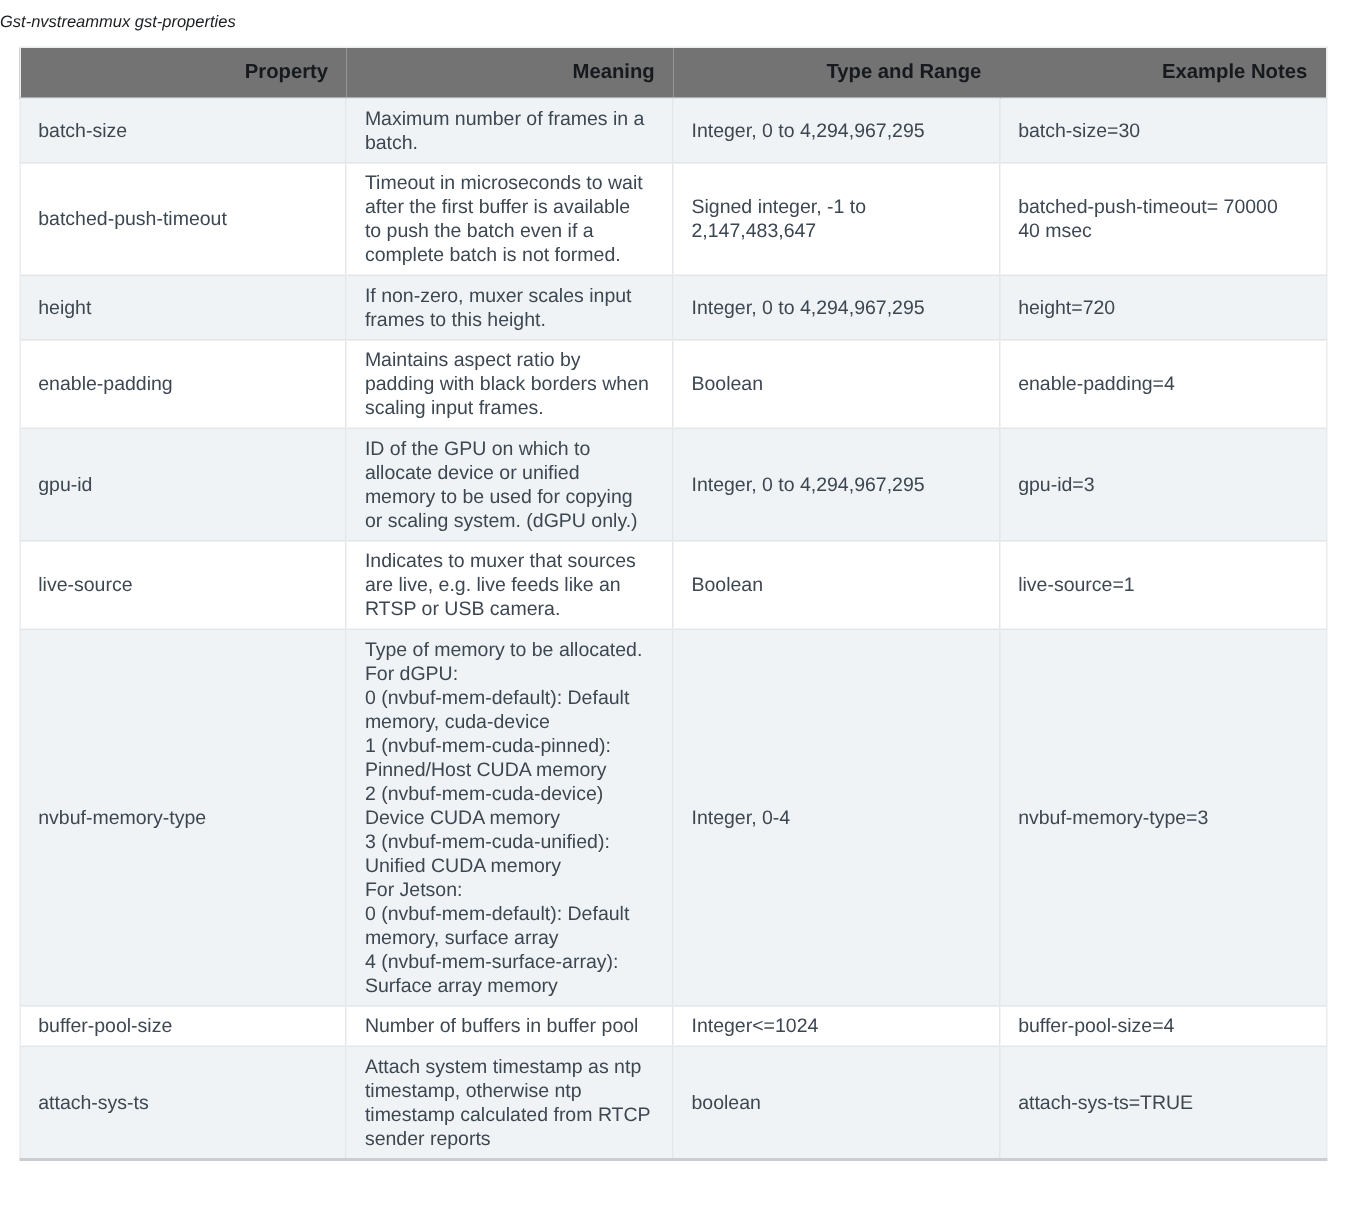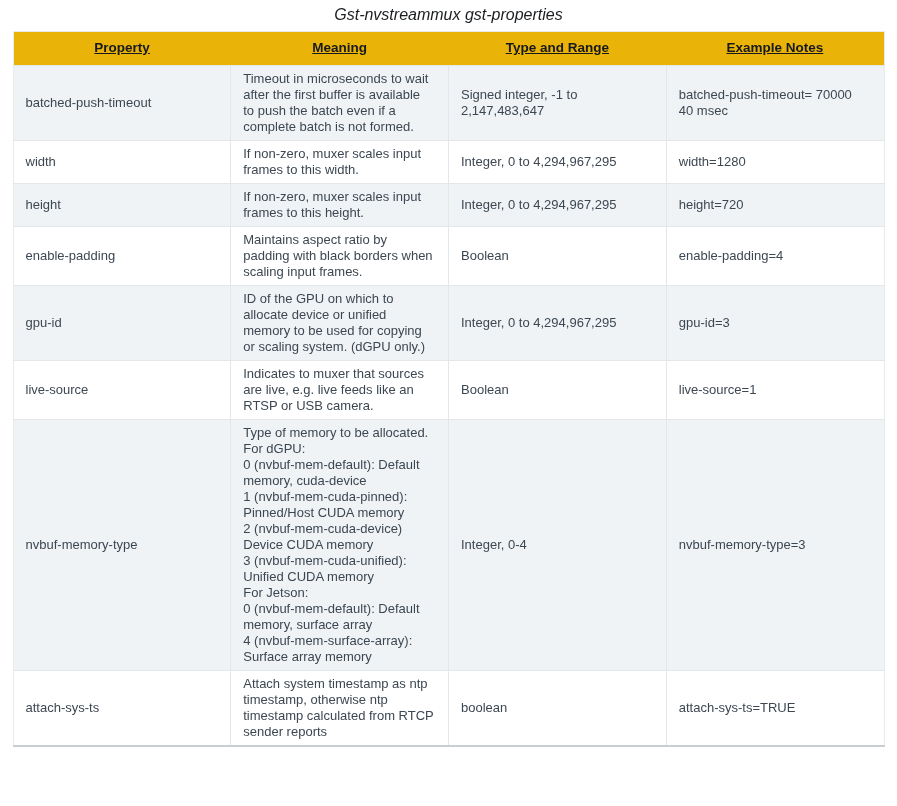--- a/index.html
+++ b/index.html
@@ -19,47 +19,45 @@
     font-family: "Liberation Sans", sans-serif;
     color: var(--text);
     width: 897px;
   }
   .page{
     width: 897px;
     padding-top: 8px;
   }
   figure{ margin: 0; }
   figcaption{
-    text-align: center;
     font-style: italic;
-    font-size: 16px;
+    font-size: 11px;
     line-height: 14px;
     color: var(--caption-text);
     margin: 0 0 9px 0;
   }
   table{
     width: 872px;
     margin: 0 auto;
     border-collapse: collapse;
     table-layout: fixed;
     border: 1px solid var(--border-outer);
     border-bottom: 2px solid var(--border-bottom);
   }
   col{ width: 25%; }
   thead th{
     font-size: 13.5px;
     line-height: 16px;
     font-weight: bold;
     color: var(--header-text);
-    text-align: center;
+    text-align: right;
     vertical-align: middle;
     padding: 8px 12px 9px 12px;
-    background: #eab308;
+    background: #737373;
     border-bottom: 1px solid var(--border);
-    text-decoration: underline;
   }
   tbody td{
     font-size: 13px;
     line-height: 16px;
     vertical-align: middle;
     padding: 5px 14px 5px 12px;
     border-bottom: 1px solid var(--border);
   }
   tbody td + td{
     border-left: 1px solid var(--border);
@@ -86,34 +84,34 @@
       </colgroup>
       <thead>
         <tr>
           <th>Property</th>
           <th>Meaning</th>
           <th>Type and Range</th>
           <th>Example Notes</th>
         </tr>
       </thead>
       <tbody>
+  <tr>
+    <td class="c-prop">batch-size</td>
+    <td class="c-meaning">Maximum number of frames in a batch.</td>
+    <td class="c-type">Integer, 0 to 4,294,967,295</td>
+    <td class="c-example">batch-size=30</td>
+  </tr>
 
   <tr>
     <td class="c-prop">batched-push-timeout</td>
     <td class="c-meaning">Timeout in microseconds to wait after the first buffer is available to push the batch even if a complete batch is not formed.</td>
     <td class="c-type">Signed integer, -1 to 2,147,483,647</td>
     <td class="c-example">batched-push-timeout= 70000 40 msec</td>
   </tr>
 
-  <tr>
-    <td class="c-prop">width</td>
-    <td class="c-meaning">If non-zero, muxer scales input frames to this width.</td>
-    <td class="c-type">Integer, 0 to 4,294,967,295</td>
-    <td class="c-example">width=1280</td>
-  </tr>
 
   <tr>
     <td class="c-prop">height</td>
     <td class="c-meaning">If non-zero, muxer scales input frames to this height.</td>
     <td class="c-type">Integer, 0 to 4,294,967,295</td>
     <td class="c-example">height=720</td>
   </tr>
 
   <tr>
     <td class="c-prop">enable-padding</td>
@@ -145,20 +143,26 @@
 2 (nvbuf-mem-cuda-device) Device CUDA memory
 3 (nvbuf-mem-cuda-unified): Unified CUDA memory
 For Jetson:
 0 (nvbuf-mem-default): Default memory, surface array
 4 (nvbuf-mem-surface-array): Surface array memory</td>
     <td class="c-type">Integer, 0-4</td>
     <td class="c-example">nvbuf-memory-type=3</td>
   </tr>
 
 
+  <tr>
+    <td class="c-prop">buffer-pool-size</td>
+    <td class="c-meaning">Number of buffers in buffer pool</td>
+    <td class="c-type">Integer&lt;=1024</td>
+    <td class="c-example">buffer-pool-size=4</td>
+  </tr>
 
   <tr>
     <td class="c-prop">attach-sys-ts</td>
     <td class="c-meaning">Attach system timestamp as ntp timestamp, otherwise ntp timestamp calculated from RTCP sender reports</td>
     <td class="c-type">boolean</td>
     <td class="c-example">attach-sys-ts=TRUE</td>
   </tr>
 </tbody>
     </table>
   </figure>

